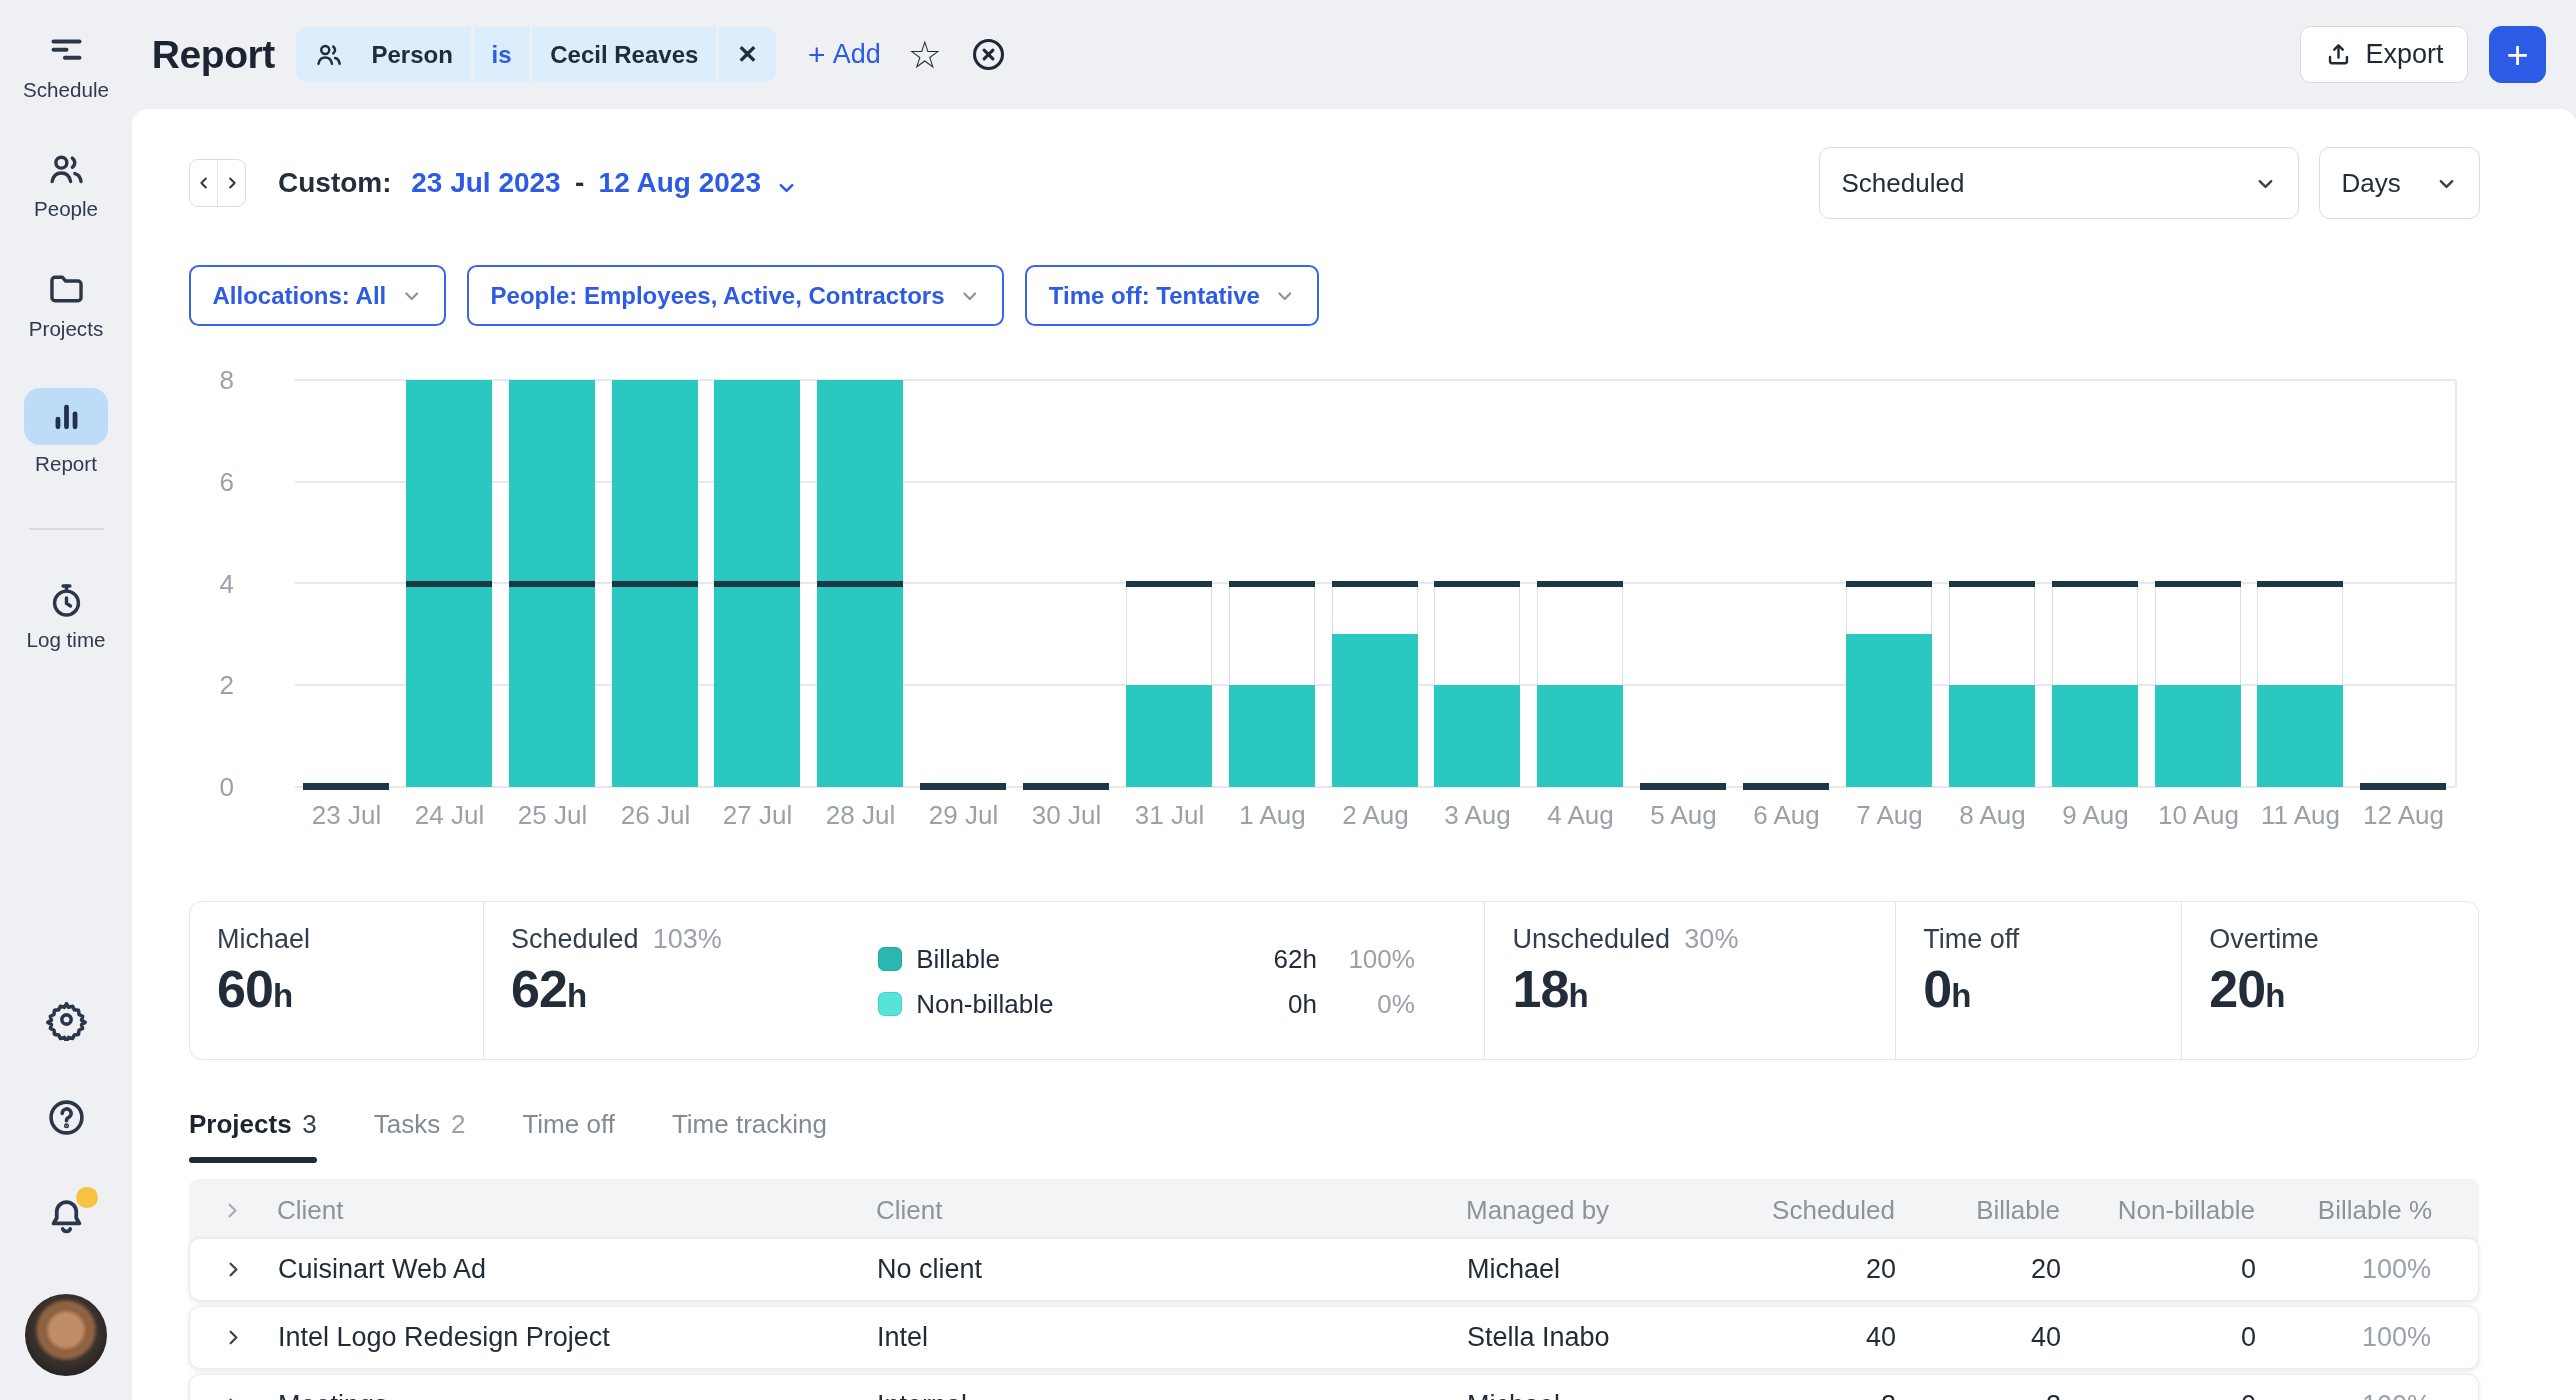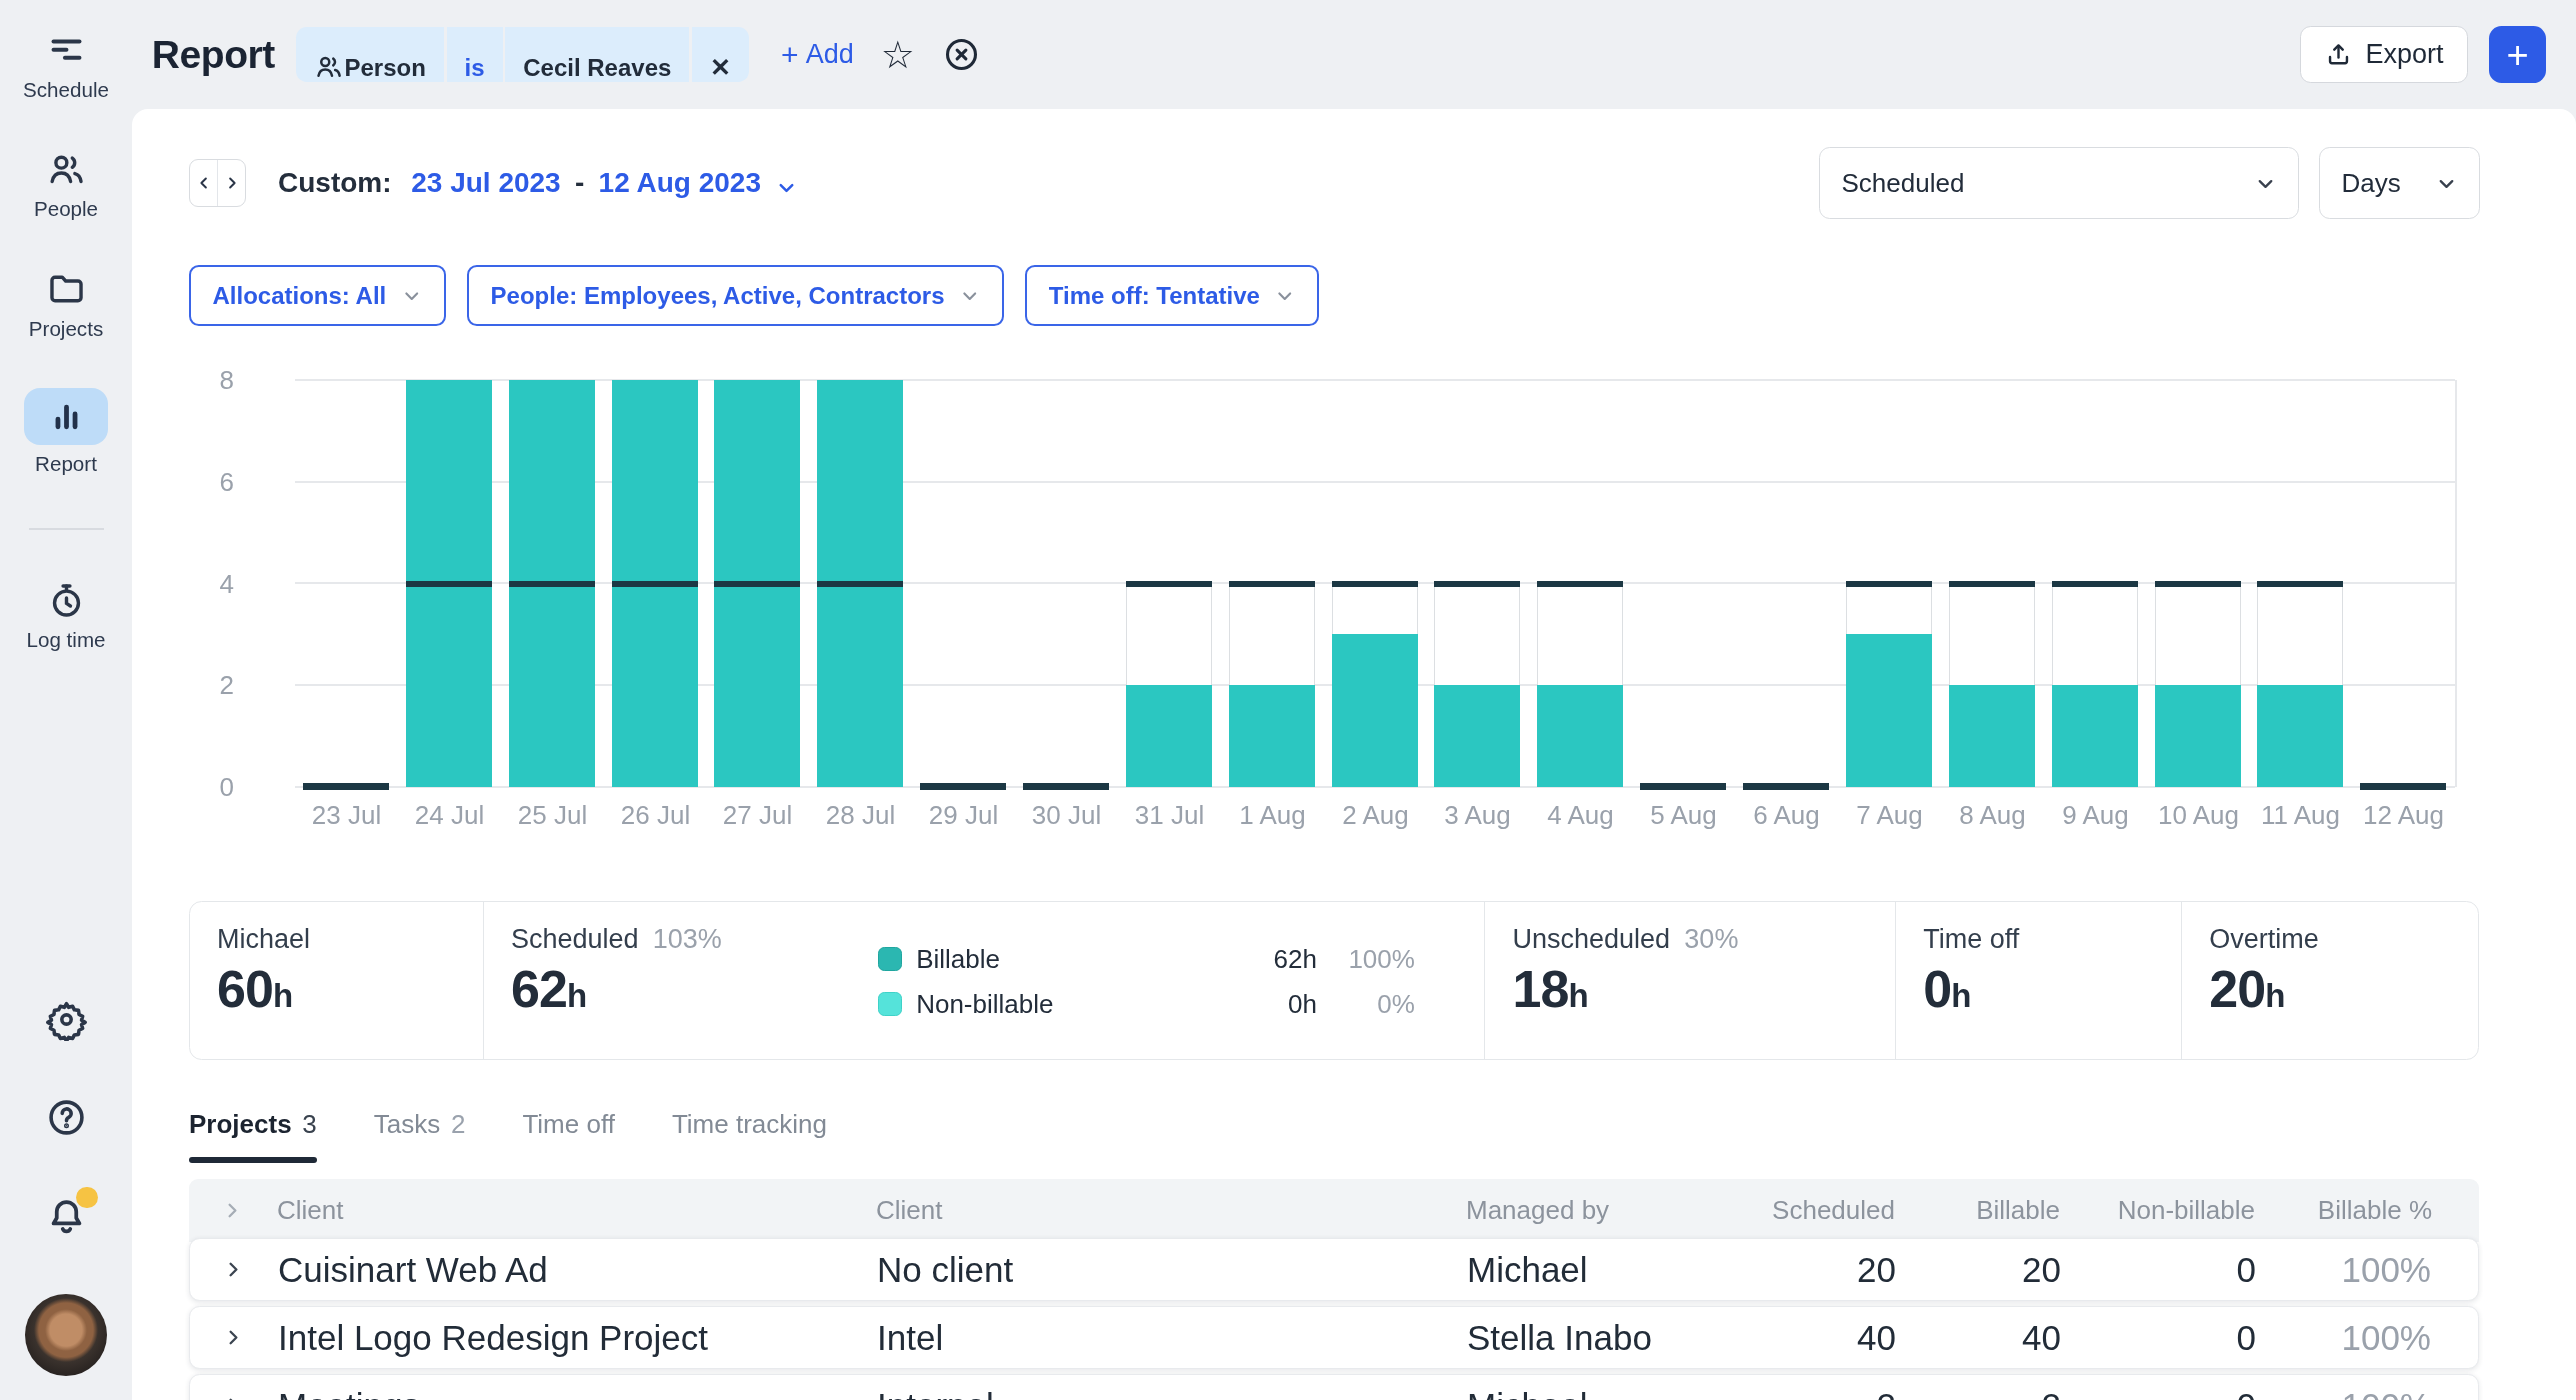--- a/index.html
+++ b/index.html
@@ -22,21 +22,21 @@
       radial-gradient(circle at 50% 44%, #c08d66 0 26%, #8f6242 34% 44%, #3a322d 52%, #26211f 78%);
     border:0; cursor:pointer; }
 
   
   .topbar { position:absolute; left:132px; top:0; right:0; height:109px; display:flex; align-items:center; padding:0 30px 0 19.7px; }
   .page-title { font-size:39px; font-weight:700; color:#1b2433; letter-spacing:-0.4px; }
   .segmented { margin-left:27px; background:#e2e4e9; border-radius:10.7px; padding:4.5px; display:flex; }
   .seg-btn { font-size:23px; font-weight:600; color:#2b3342; padding:9px 21.5px; border-radius:8px; cursor:pointer; white-space:nowrap; }
   .seg-btn.selected { background:#ffffff; box-shadow:0 0.9px 3.6px rgba(20,30,50,.18); }
   .chip-group { margin-left:21.5px; display:flex; gap:2.7px; }
-  .chip-seg { background:#dcedfc; display:flex; align-items:flex-end; gap:0; padding:0 18px; height:55px; font-size:24px; font-weight:600; color:#222c3a; cursor:pointer; }
+  .chip-seg { background:#dcedfc; display:flex; align-items:center; gap:27px; padding:0 18px; height:55px; font-size:24px; font-weight:600; color:#222c3a; cursor:pointer; }
   .chip-seg:first-child { border-radius:10.7px 0 0 10.7px; }
   .chip-seg:last-child { border-radius:0 10.7px 10.7px 0; }
   .chip-op { color:#2d5be6; }
   .chip-x { font-size:25px; color:#222c3a; }
   .add-btn { margin-left:32px; display:flex; align-items:center; gap:7.2px; color:#2d5be6; font-size:27px; font-weight:500; cursor:pointer; }
   .add-plus { font-size:30px; font-weight:400; }
   .icon-btn { margin-left:27px; cursor:pointer; display:flex; align-items:center; }
   .star-glyph { font-size:38px; color:#1f2937; font-family:"DejaVu Sans", sans-serif; line-height:1; }
   .export-btn { margin-left:auto; height:57px; background:#fff; border:1.8px solid #d5d8dd; border-radius:10.7px; display:flex; align-items:center; gap:12.5px; padding:0 23px; font-size:27px; font-weight:500; color:#1f2937; cursor:pointer; }
   .plus-btn { margin-left:21.5px; width:57px; height:57px; border-radius:12.5px; background:#2d5be6; color:#fff; font-size:38px; font-weight:300; display:flex; align-items:center; justify-content:center; cursor:pointer; line-height:0; }
@@ -98,21 +98,21 @@
   .tab .count { color:#9aa2ad; }
   .tab.active { color:#1c2430; font-weight:700; }
   .tab.active .count { color:#39424e; font-weight:400; }
   .tab.active::after { content:""; position:absolute; left:0; right:0; bottom:0; height:6.3px; border-radius:3.6px; background:#1f2937; }
 
   
   .tgrid { display:grid; grid-template-columns:88px 599px 590px 250px 179px 165px 195px 1fr; align-items:center; padding-right:47px; }
   .thead { position:absolute; left:57px; top:1070px; width:2290px; height:63px; background:#f2f4f6; border-radius:9px 9px 0 0; color:#8c939d; font-size:26px; }
   .thead .chev { color:#a6adb6; }
   .num { text-align:right; }
-  .trow { position:absolute; left:57px; width:2290px; height:63px; background:#fff; border:0.9px solid #e8eaed; border-radius:10.7px; box-shadow:0 1.8px 5.4px rgba(25,35,55,.10); font-size:35px; color:#222c38; }
+  .trow { position:absolute; left:57px; width:2290px; height:63px; background:#fff; border:0.9px solid #e8eaed; border-radius:10.7px; box-shadow:0 1.8px 5.4px rgba(25,35,55,.10); font-size:27px; color:#222c38; }
   .trow .chev { color:#3c4551; }
   .trow .pct-col { color:#9aa1ab; }
   .chev { padding-left:32px; display:flex; align-items:center; cursor:pointer; }
 </style>
 </head>
 <body>
 
 <div class="app">
 
   <aside class="sidebar">

